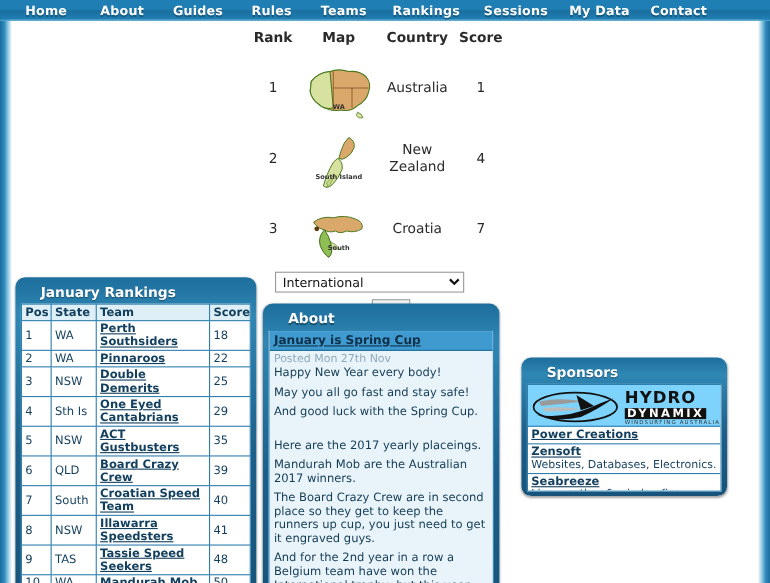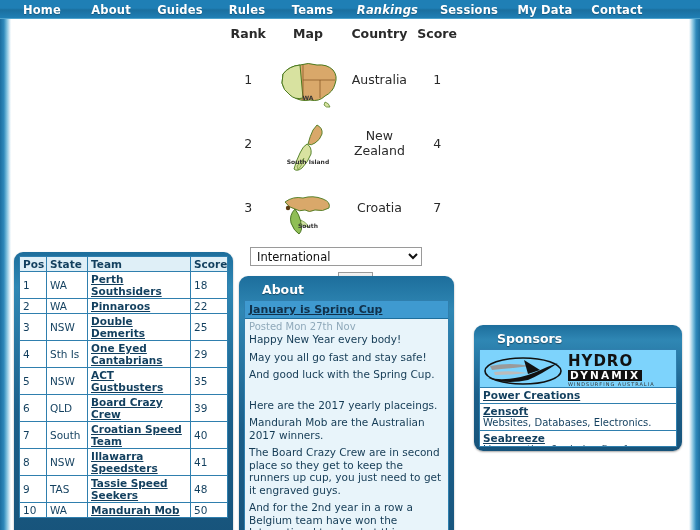--- a/index.html
+++ b/index.html
@@ -234,21 +234,21 @@
     font-size: 10.5px;
     line-height: 12.5px;
     padding: 1px 4px 4px 4px;
     margin: 0;
   }
 
   
   #sponsors-panel {
     left: 463px;
     top: 305px;
-    width: 208px;
+    width: 187px;
     height: 126px;
   }
   #sponsors-body {
     background: #ffffff;
     border: 1px solid #2f7fae;
     box-sizing: border-box;
     height: 98px;
     overflow: hidden;
   }
   .sponsor-logo-row {
@@ -314,21 +314,21 @@
   <div class="frame-left"></div>
   <div class="frame-right"></div>
 
   <div id="navbar">
     <div class="nav-inner" id="nav-inner">
         <a class="nav-item" style="width: 68px;">Home</a>
         <a class="nav-item" style="width: 70px;">About</a>
         <a class="nav-item" style="width: 68px;">Guides</a>
         <a class="nav-item" style="width: 66px;">Rules</a>
         <a class="nav-item" style="width: 65px;">Teams</a>
-        <a class="nav-item" style="width: 85px; font-style: italic;">Rankings</a>
+        <a class="nav-item" style="width: 85px;">Rankings</a>
         <a class="nav-item" style="width: 78px;">Sessions</a>
         <a class="nav-item" style="width: 74px;">My Data</a>
         <a class="nav-item" style="width: 70px;">Contact</a>
       </div>
   </div>
 
   <div id="content">
 
     <table id="country-table">
       <thead>
@@ -383,20 +383,21 @@
             <td>Croatia</td>
             <td>7</td>
           </tr>
         </tbody>
     </table>
 
     <select id="region-select"><option>International</option></select>
     <button id="go-button">Go!</button>
 
     <div class="panel" id="rankings-panel">
+      <div class="panel-title">January Rankings</div>
       <table id="rankings-table">
         <thead>
           <tr id="rankings-head-row">
               <th class="rk-pos">Pos</th>
               <th class="rk-state">State</th>
               <th class="rk-team">Team</th>
               <th class="rk-score">Score</th>
             </tr>
         </thead>
         <tbody id="rankings-body">

